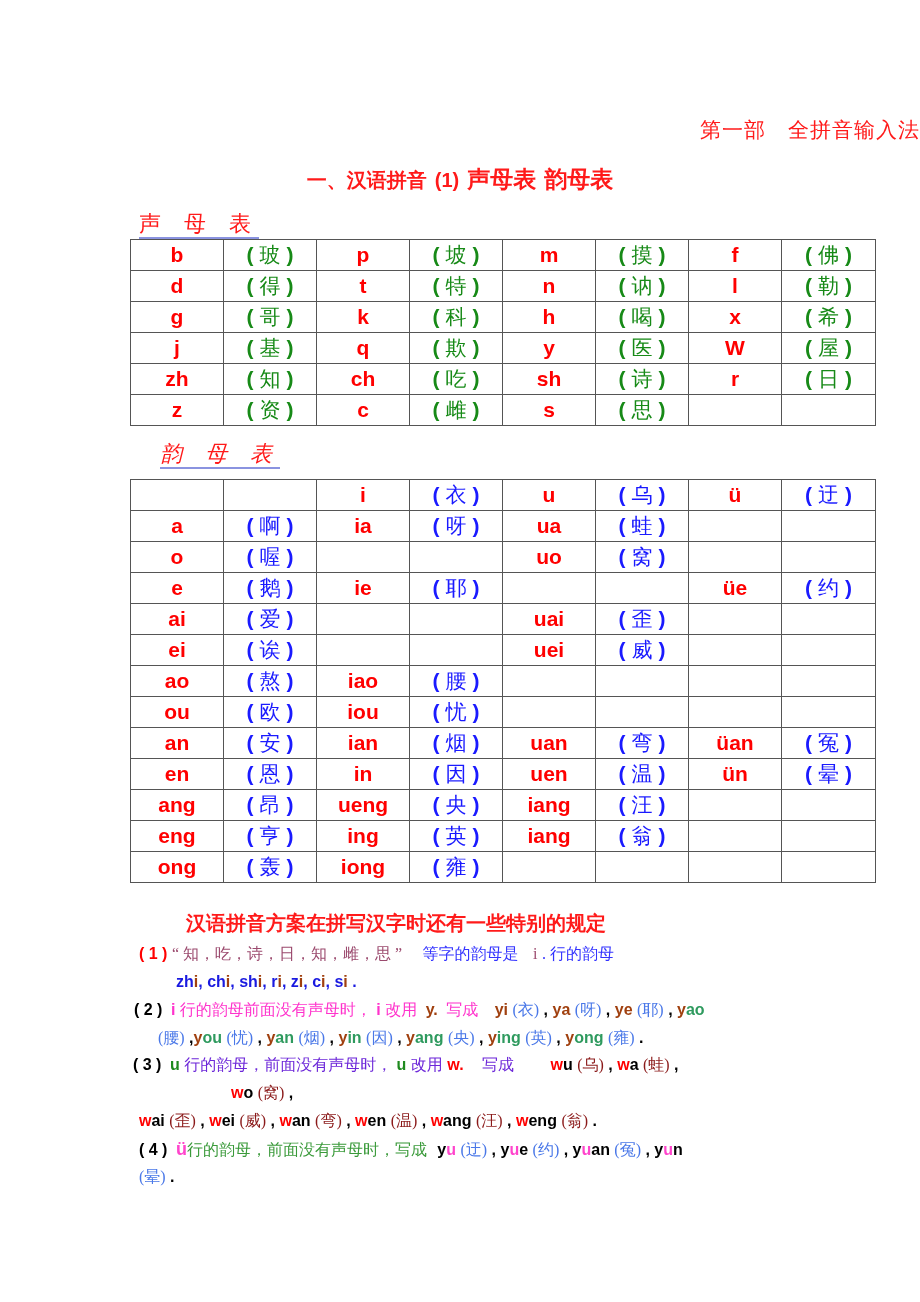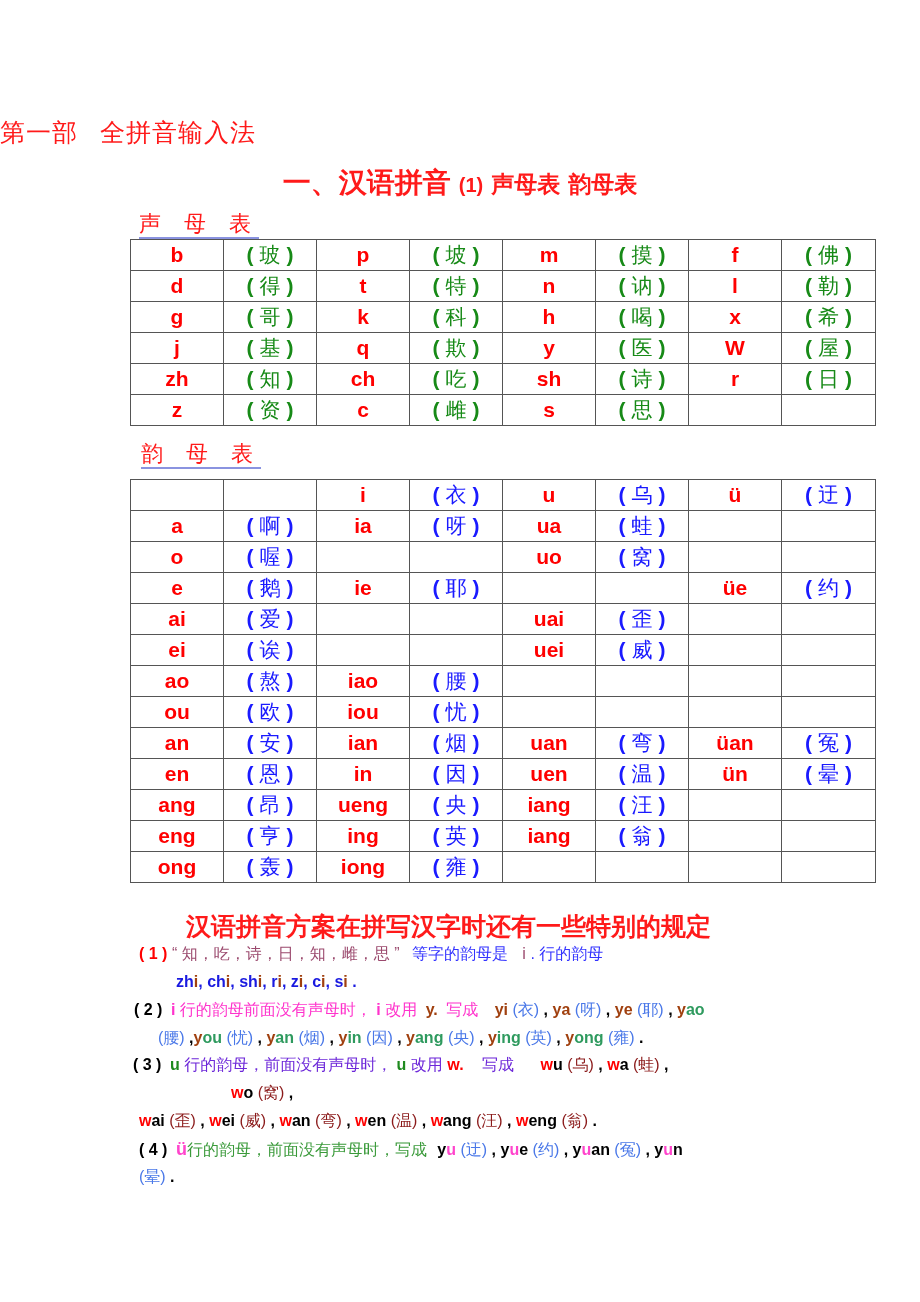--- a/index.html
+++ b/index.html
@@ -1,42 +1,42 @@
 <!DOCTYPE html>
 <html><head>
 <meta charset="utf-8">
 <style>
   html, body { margin:0; padding:0; background:#ffffff; }
   body { width:920px; height:1302px; position:relative; overflow:hidden;
          font-family:"DejaVu Sans", sans-serif; }
-  .title1 { position:absolute; top:116px; left:0; width:920px; text-align:left;
-            color:#ff1a1a; font-family:"DejaVu Serif", serif; font-size:25px; letter-spacing:1px; }
+  .title1 { position:absolute; top:116px; left:0; width:920px; text-align:right;
+            color:#ff1a1a; font-family:"DejaVu Serif", serif; font-size:21px; letter-spacing:1px; }
   .title1 .gap { display:inline-block; width:22px; }
   .title2 { position:absolute; top:164px; left:0; width:920px; text-align:center; color:#ff1a1a; font-size:24px; font-weight:bold; }
-  .title2 .big { font-size:28px; }
+  .title2 .big { font-size:20px; }
   .title2 .small { font-size:20px; font-family:"Liberation Sans", sans-serif; margin:0 8px; }
   .title2 .norm { font-weight:bold; font-size:23px; }
   .sect-label { position:absolute; left:139px; color:#ff1a1a; font-family:"DejaVu Serif", serif; font-size:22px;
                 letter-spacing:8px; border-bottom:2px solid #8a93e0; line-height:24px; padding-bottom:1px; }
   table.grid { position:absolute; left:130px; border-collapse:collapse; table-layout:fixed; width:745px; }
   table.grid td { border:1px solid #555; height:30px; padding:0; text-align:center; vertical-align:middle;
                   font-family:"Liberation Sans", sans-serif; font-weight:bold; font-size:21px; line-height:30px; }
   td.py { color:#ff0000; }
   td.ch-g { color:#178a17; font-size:21px; }
   td.ch-b { color:#1a1aff; font-size:21px; }
   .ch .p { font-weight:bold; }
   .ch .c { font-weight:normal; font-family:"DejaVu Sans", sans-serif; margin:0 6px; }
   .para { position:absolute; font-family:"Liberation Sans", sans-serif; font-size:16px; line-height:22px; white-space:nowrap; }
-  .rule-title { position:absolute; top:910px; left:186px; color:#ff1a1a; font-size:25px; font-weight:bold; }
+  .rule-title { position:absolute; top:910px; left:186px; color:#ff1a1a; font-size:20px; font-weight:bold; }
   .b { font-weight:bold; }
   .red { color:#ff0000; } .mauve { color:#9b4a6e; } .blue { color:#3333ff; } .dblue { color:#1a1ae0; }
   .brown { color:#a0400f; } .black { color:#000; } .magenta { color:#ff33cc; } .lblue { color:#4a78e8; }
   .green { color:#2e9a5e; } .dgreen { color:#1f8a1f; } .maroon { color:#8b1a1a; } .pink { color:#ff44cc; }
   .lred { color:#6d28d9; } .fgreen { color:#3a9a3a; }
-  .serif { font-family:Liberation Sans, sans-serif; font-weight:normal; }
+  .serif { font-family:Liberation Serif, serif; font-weight:normal; }
 </style>
 </head>
 <body>
 
 <div class="title1"><span>第一部</span><span class="gap"></span><span>全拼音输入法</span></div>
 
 <div class="title2"><span class="big">一、汉语拼音</span><span class="small">(1)</span><span class="norm">声母表 韵母表</span></div>
 
 <div class="sect-label" style="top:212px;">声 母 表</div>
 
@@ -108,21 +108,21 @@
         <td class="py">c</td>
         <td class="ch-g"><span class="ch"><span class="p">(</span><span class="c">雌</span><span class="p">)</span></span></td>
         <td class="py">s</td>
         <td class="ch-g"><span class="ch"><span class="p">(</span><span class="c">思</span><span class="p">)</span></span></td>
         <td class="py"></td>
         <td class="ch-g"></td>
       </tr>
     </tbody>
 </table>
 
-<div class="sect-label" style="top:442px; left:141px;">韵 母 表</div>
+<div class="sect-label" style="top:442px; left:160px;font-style:italic;">韵 母 表</div>
 
 <table class="grid" id="finals" style="top:479px;">
   <colgroup>
       <col style="width:93px">
       <col style="width:93px">
       <col style="width:93px">
       <col style="width:93px">
       <col style="width:93px">
       <col style="width:93px">
       <col style="width:93px">
@@ -260,21 +260,21 @@
         <td class="ch-b"></td>
       </tr>
     </tbody>
 </table>
 
 <div class="rule-title">汉语拼音方案在拼写汉字时还有一些特别的规定</div>
 
 <div class="para" style="top:943px; left:139px;">
   <span class="b red">( 1 )</span>
   <span class="mauve serif">“ 知，吃，诗，日，知，雌，思 ”</span>
-  <span class="blue serif" style="margin-left:8px;">等字的韵母是</span>
+  <span class="blue serif" style="margin-left:16px;">等字的韵母是</span>
   <span class="mauve serif" style="margin-left:10px;">i</span>
   <span class="blue serif">. 行的韵母</span>
 </div>
 <div class="para b" id="rule1list" style="top:971px; left:176px;"><span class="dblue">zh</span><span class="brown">i</span><span class="dblue">,</span>    <span class="dblue">ch</span><span class="brown">i</span><span class="dblue">,</span>    <span class="dblue">sh</span><span class="brown">i</span><span class="dblue">,</span>  <span class="dblue">r</span><span class="brown">i</span><span class="dblue">,</span>    <span class="dblue">z</span><span class="brown">i</span><span class="dblue">,</span>    <span class="dblue">c</span><span class="brown">i</span><span class="dblue">,</span>    <span class="dblue">s</span><span class="brown">i</span><span class="dblue"> .</span></div>
 
 <div class="para" style="top:999px; left:134px;">
   <span class="b black">( 2 )</span>
   <span class="b magenta" style="margin-left:4px;">i</span>
   <span class="magenta serif">行的韵母前面没有声母时，</span>
   <span class="b magenta">i</span>
@@ -286,21 +286,21 @@
 <div class="para" id="rule2b" style="top:1027px; left:158px;"><span class="lblue serif">(腰)</span><span class="b black"> ,</span><span><span class="b brown">y</span><span class="b green">ou</span> <span class="lblue serif">(忧)</span></span><span class="b black"> , </span><span><span class="b brown">y</span><span class="b green">an</span> <span class="lblue serif">(烟)</span></span><span class="b black"> , </span><span><span class="b brown">y</span><span class="b green">in</span> <span class="lblue serif">(因)</span></span><span class="b black"> , </span><span><span class="b brown">y</span><span class="b green">ang</span> <span class="lblue serif">(央)</span></span><span class="b black"> , </span><span><span class="b brown">y</span><span class="b green">ing</span> <span class="lblue serif">(英)</span></span><span class="b black"> , </span><span><span class="b brown">y</span><span class="b green">ong</span> <span class="lblue serif">(雍)</span></span><span class="b black">  .</span></div>
 
 <div class="para" style="top:1054px; left:133px;">
   <span class="b black">( 3 )</span>
   <span class="b dgreen" style="margin-left:4px;">u</span>
   <span class="lred serif">行的韵母，前面没有声母时，</span>
   <span class="b dgreen">u</span>
   <span class="lred serif">改用</span>
   <span class="b red">w.</span>
   <span class="lred serif" style="margin-left:14px;">写成</span>
-  <span id="rule3a" style="margin-left:22px;"><span><span class="b red">w</span><span class="b black">u</span> <span class="maroon serif">(乌)</span></span><span class="b black"> , </span><span><span class="b red">w</span><span class="b black">a</span> <span class="maroon serif">(蛙)</span></span><span class="b black"> ,</span></span>
+  <span id="rule3a" style="margin-left:32px;"><span><span class="b red">w</span><span class="b black">u</span> <span class="maroon serif">(乌)</span></span><span class="b black"> , </span><span><span class="b red">w</span><span class="b black">a</span> <span class="maroon serif">(蛙)</span></span><span class="b black"> ,</span></span>
 </div>
 <div class="para" id="rule3b" style="top:1082px; left:231px;"><span><span class="b red">w</span><span class="b black">o</span> <span class="maroon serif">(窝)</span></span><span class="b black"> ,</span></div>
 <div class="para" id="rule3c" style="top:1110px; left:139px;"><span><span class="b red">w</span><span class="b black">ai</span> <span class="maroon serif">(歪)</span></span><span class="b black"> , </span><span><span class="b red">w</span><span class="b black">ei</span> <span class="maroon serif">(威)</span></span><span class="b black"> , </span><span><span class="b red">w</span><span class="b black">an</span> <span class="maroon serif">(弯)</span></span><span class="b black"> , </span><span><span class="b red">w</span><span class="b black">en</span> <span class="maroon serif">(温)</span></span><span class="b black"> , </span><span><span class="b red">w</span><span class="b black">ang</span> <span class="maroon serif">(汪)</span></span><span class="b black"> , </span><span><span class="b red">w</span><span class="b black">eng</span> <span class="maroon serif">(翁)</span></span><span class="b black">  .</span></div>
 
 <div class="para" style="top:1138px; left:139px;">
   <span class="b black">( 4 )</span>
   <span class="b pink" style="margin-left:4px; font-size:18px;">ü</span><span class="fgreen serif">行的韵母，前面没有声母时，写成</span>
   <span id="rule4a" style="margin-left:6px;"><span><span class="b black">y</span><span class="b pink">u</span> <span class="lblue serif">(迂)</span></span><span class="b black"> , </span><span><span class="b black">y</span><span class="b pink">u</span><span class="b black">e</span> <span class="lblue serif">(约)</span></span><span class="b black"> , </span><span><span class="b black">y</span><span class="b pink">u</span><span class="b black">an</span> <span class="lblue serif">(冤)</span></span><span class="b black"> , </span><span class="b black">y</span><span class="b pink">u</span><span class="b black">n</span></span>
 </div>
 <div class="para" id="rule4b" style="top:1166px; left:139px;"><span class="lblue serif">(晕)</span><span class="b black"> .</span></div>

